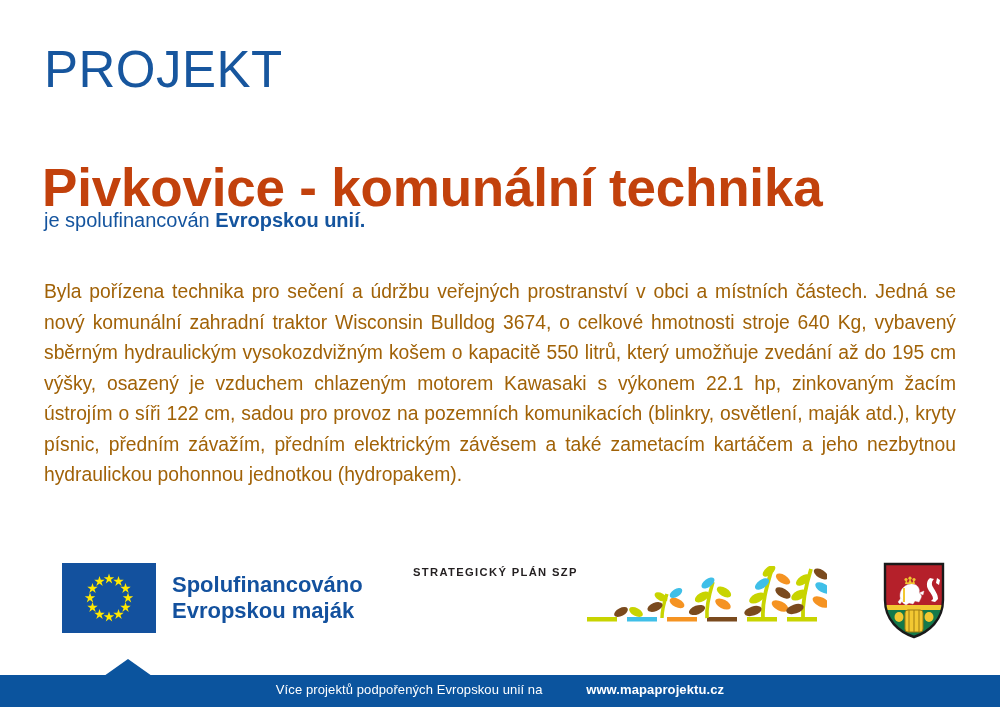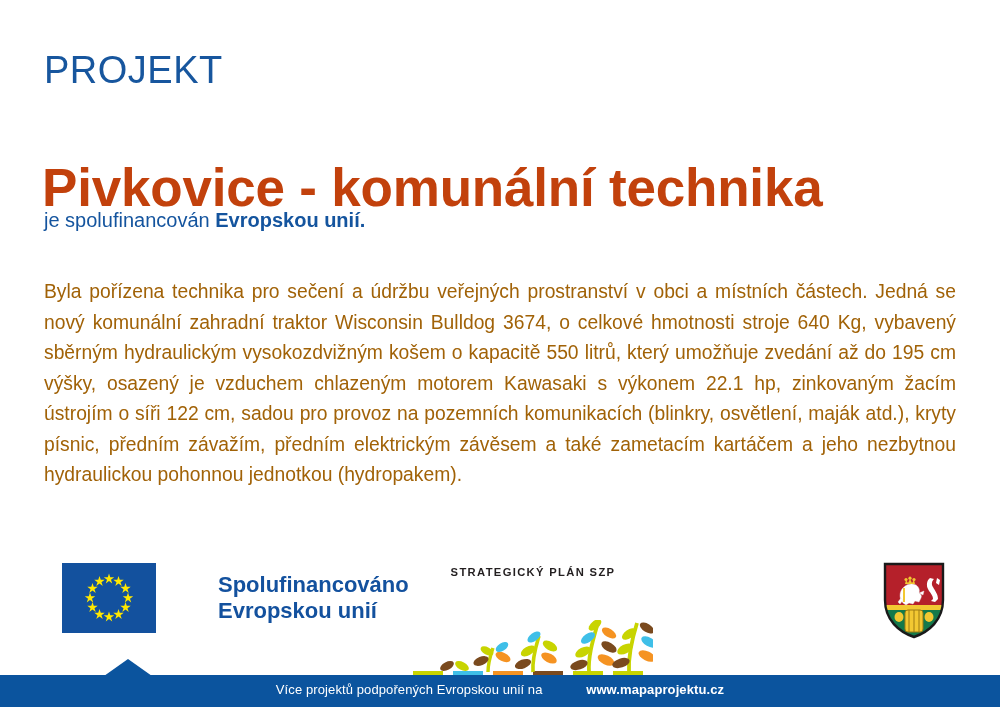--- a/index.html
+++ b/index.html
@@ -20,21 +20,21 @@
     height: 707px;
     background: #ffffff;
     box-sizing: border-box;
   }
 
   
   .eyebrow {
     position: absolute;
     left: 44px;
     top: 48px;
-    font-size: 38px;
+    font-size: 51px;
     line-height: 44px;
     font-weight: 400;
     letter-spacing: 0.5px;
     color: #17569e;
     white-space: nowrap;
   }
   .main-title {
     position: absolute;
     left: 42px;
     top: 124px;
@@ -97,32 +97,30 @@
     background: #13519e;
     flex: 0 0 auto;
   }
   .eu-flag svg { display: block; }
   .eu-text {
     font-size: 22px;
     line-height: 26px;
     font-weight: 700;
     color: #13519e;
     white-space: nowrap;
-    margin-left: 46px;
   }
 
   
   .szp-logo {
     position: absolute;
     left: 413px;
     top: 14px;
     display: flex;
-    align-items: center;
+    align-items: flex-start;
     gap: 9px;
-    flex-direction: column;
   }
   .szp-text {
     font-size: 11.2px;
     font-weight: 700;
     letter-spacing: 1.35px;
     color: #231f20;
     white-space: nowrap;
     padding-bottom: 33px;
   }
   .szp-art { display: block; }
@@ -224,21 +222,21 @@
                 <polygon points="0,-10 2.25,-3.1 9.5,-3.1 3.6,1.2 5.9,8.1 0,3.8 -5.9,8.1 -3.6,1.2 -9.5,-3.1 -2.25,-3.1"></polygon>
               </g>
             <g transform="translate(37.5,18.5) scale(0.55)">
                 <polygon points="0,-10 2.25,-3.1 9.5,-3.1 3.6,1.2 5.9,8.1 0,3.8 -5.9,8.1 -3.6,1.2 -9.5,-3.1 -2.25,-3.1"></polygon>
               </g>
           </g>
         </svg>
       </div>
       <div class="eu-text">
         <div>Spolufinancováno</div>
-        <div>Evropskou unií</div>
+        <div>Evropskou maják</div>
       </div>
     </div>
 
     <div class="szp-logo">
       <div class="szp-text">STRATEGICKÝ PLÁN SZP</div>
       <svg class="szp-art" width="240" height="62" viewBox="0 0 240 62" aria-hidden="true">
 
         <g stroke-linecap="butt">
           <rect x="0" y="51" width="30" height="4.5" fill="#c8d400"></rect>
           <rect x="40" y="51" width="30" height="4.5" fill="#3fbfe8"></rect>

